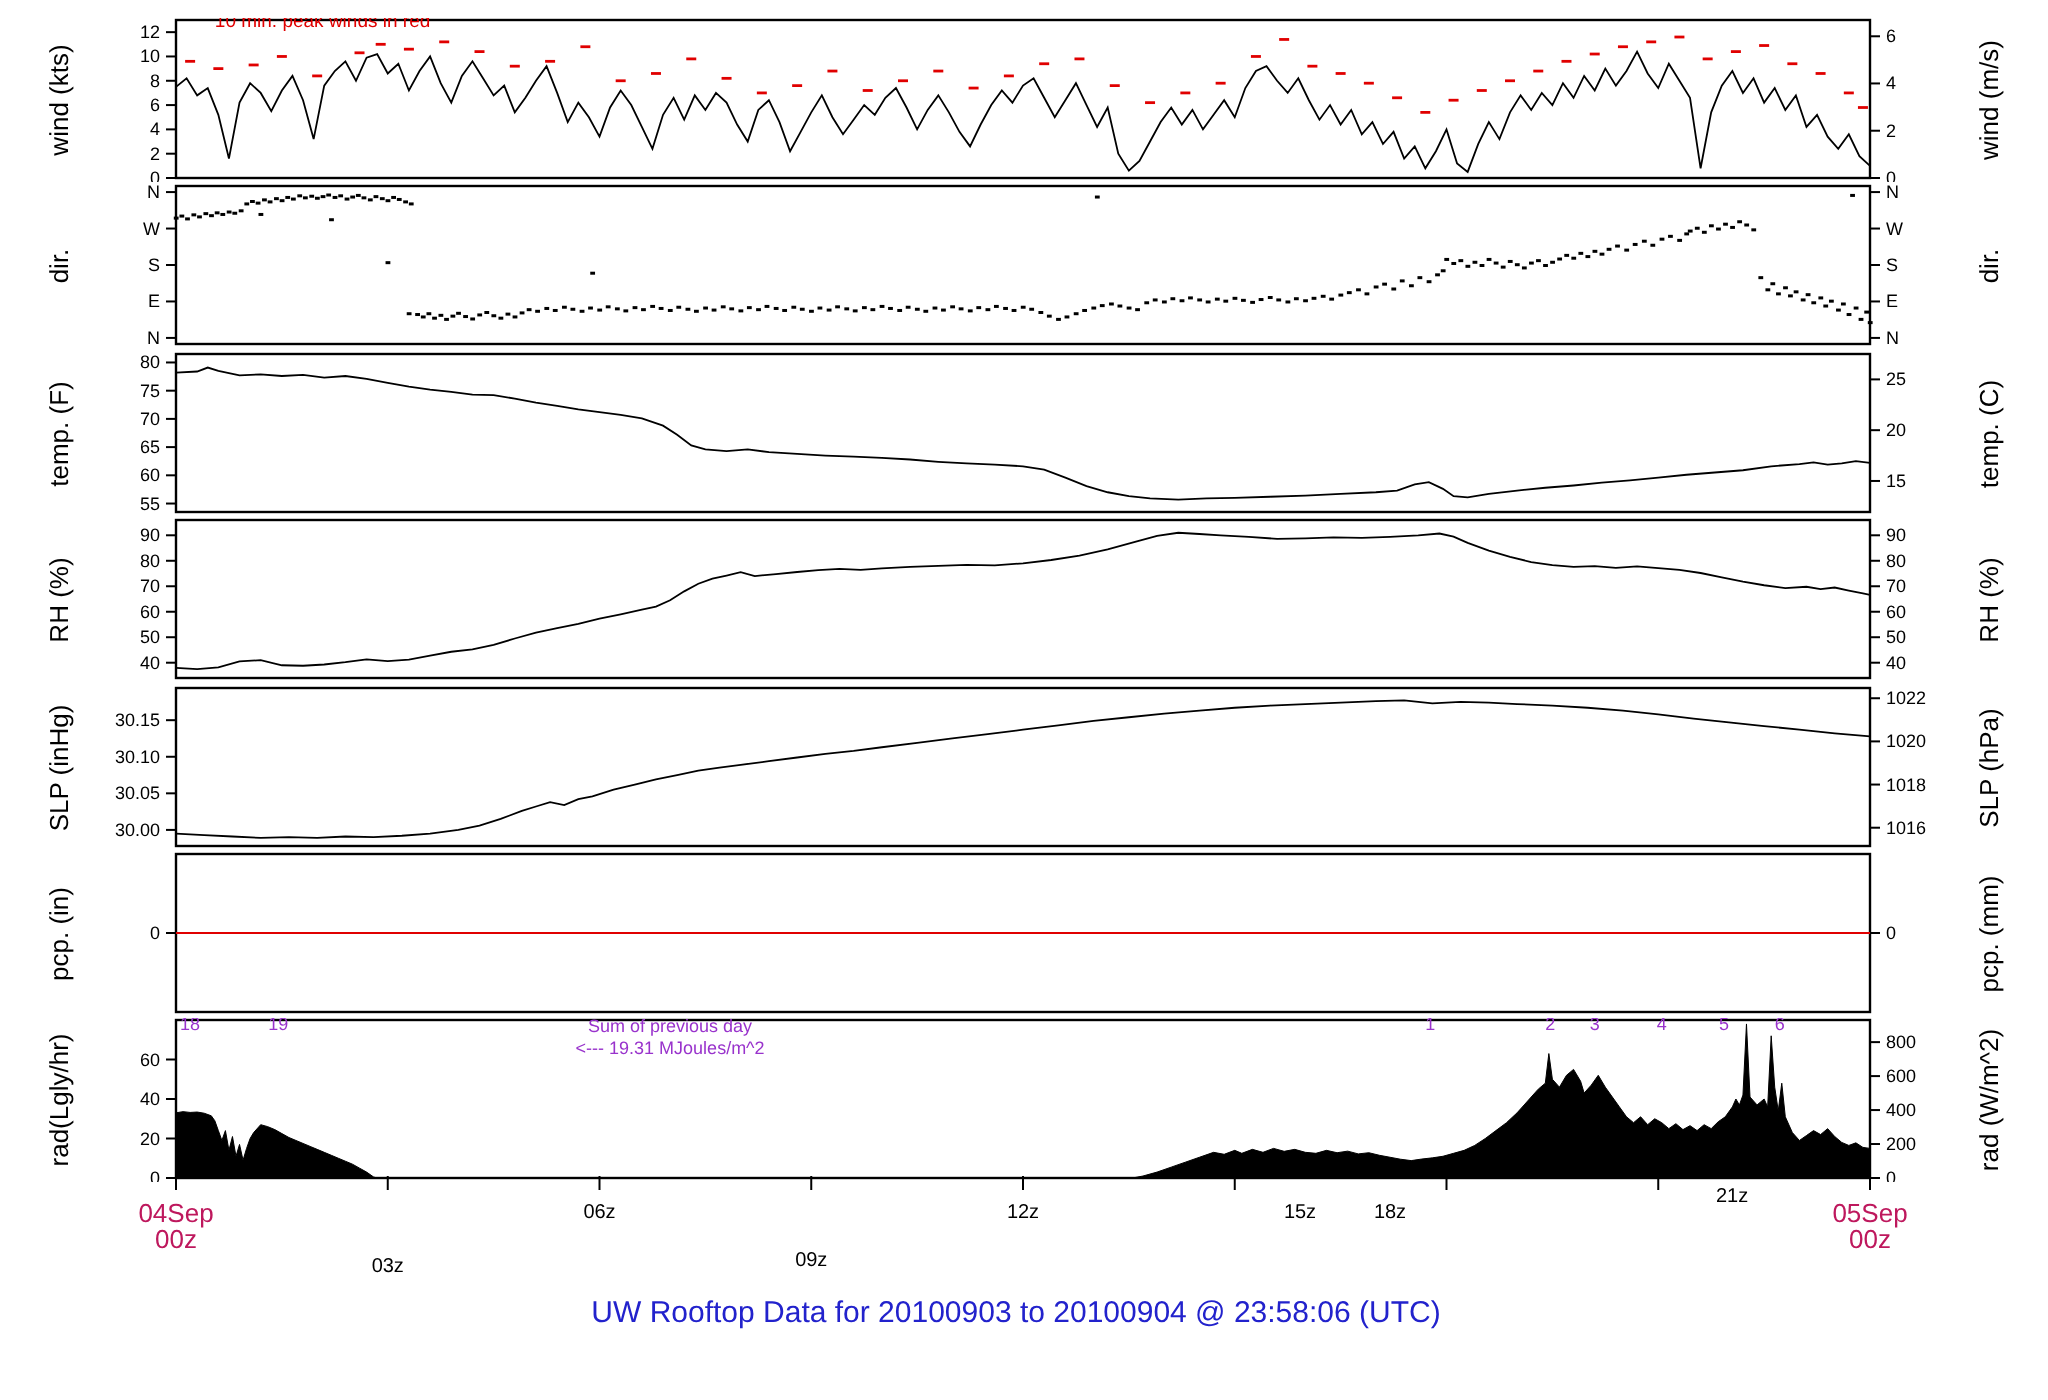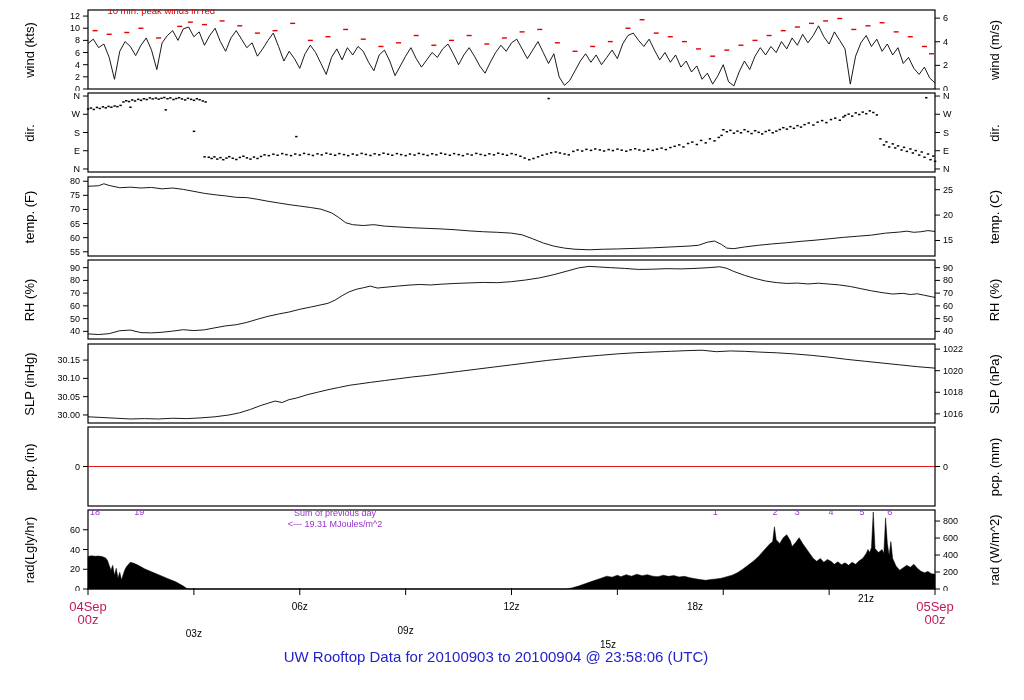--- a/index.html
+++ b/index.html
@@ -5,21 +5,21 @@
   html,body{margin:0;padding:0;background:#fff;}
   .fig{position:relative;width:1024px;height:700px;background:#ffffff;
        font-family:"Liberation Sans",sans-serif;overflow:hidden;}
   .ylab{position:absolute;width:164px;height:16px;line-height:16px;text-align:center;
         font-size:13px;color:#000;transform:rotate(-90deg);pointer-events:none;}
   svg.panel-plot{position:absolute;left:0;width:1024px;height:82px;}
   #xaxis-ticks{position:absolute;left:0;top:588px;width:1024px;height:10px;}
   .xtick-label{position:absolute;font-size:10px;color:#000;text-align:center;width:90px;
                line-height:13px;white-space:pre-line;}
   .xtick-label.red{color:#be185d;font-size:13px;}
-  #title{position:absolute;left:0;top:648px;width:992px;text-align:center;
+  #title{position:absolute;left:12px;top:648px;width:992px;text-align:center;
          font-size:15px;color:#2222cc;}
 </style>
 </head>
 <body>
 
 <div class="fig">
 
   <div class="ylab" style="left:-52px;top:42px">wind (kts)</div>
   <div class="ylab" style="left:-52px;top:125px">dir.</div>
   <div class="ylab" style="left:-52px;top:209px">temp. (F)</div>
@@ -495,21 +495,21 @@
       <line x1="829.125" y1="0" x2="829.125" y2="7" stroke="#000" stroke-width="1"></line>
       <line x1="935" y1="0" x2="935" y2="7" stroke="#000" stroke-width="1"></line>
     </svg>
   <div id="xaxis-labels">
       <div class="xtick-label red" style="left: 43px; top: 600px; position: absolute;">04Sep
 00z</div>
       <div class="xtick-label" style="left: 148.875px; top: 600px; position: absolute; margin-top: 27px;">03z</div>
       <div class="xtick-label" style="left: 254.75px; top: 600px; position: absolute;">06z</div>
       <div class="xtick-label" style="left: 360.625px; top: 624px; position: absolute;">09z</div>
       <div class="xtick-label" style="left: 466.5px; top: 600px; position: absolute; text-align: center;">12z</div>
-      <div class="xtick-label" style="left: 563px; top: 600px; position: absolute; margin-top: 38px;">15z</div>
+      <div class="xtick-label" style="left: 605px; top: 600px; position: absolute;">15z</div>
       <div class="xtick-label" style="left: 650px; top: 600px; position: absolute;">18z</div>
       <div class="xtick-label" style="left: 784.125px; top: 592px; position: absolute; text-align: right;">21z</div>
       <div class="xtick-label red" style="left: 890px; top: 600px; position: absolute;">05Sep
 00z</div>
     </div>
 
   <div id="title">UW Rooftop Data for 20100903  to  20100904 @ 23:58:06  (UTC)</div>
 </div>
 
 </body></html>

